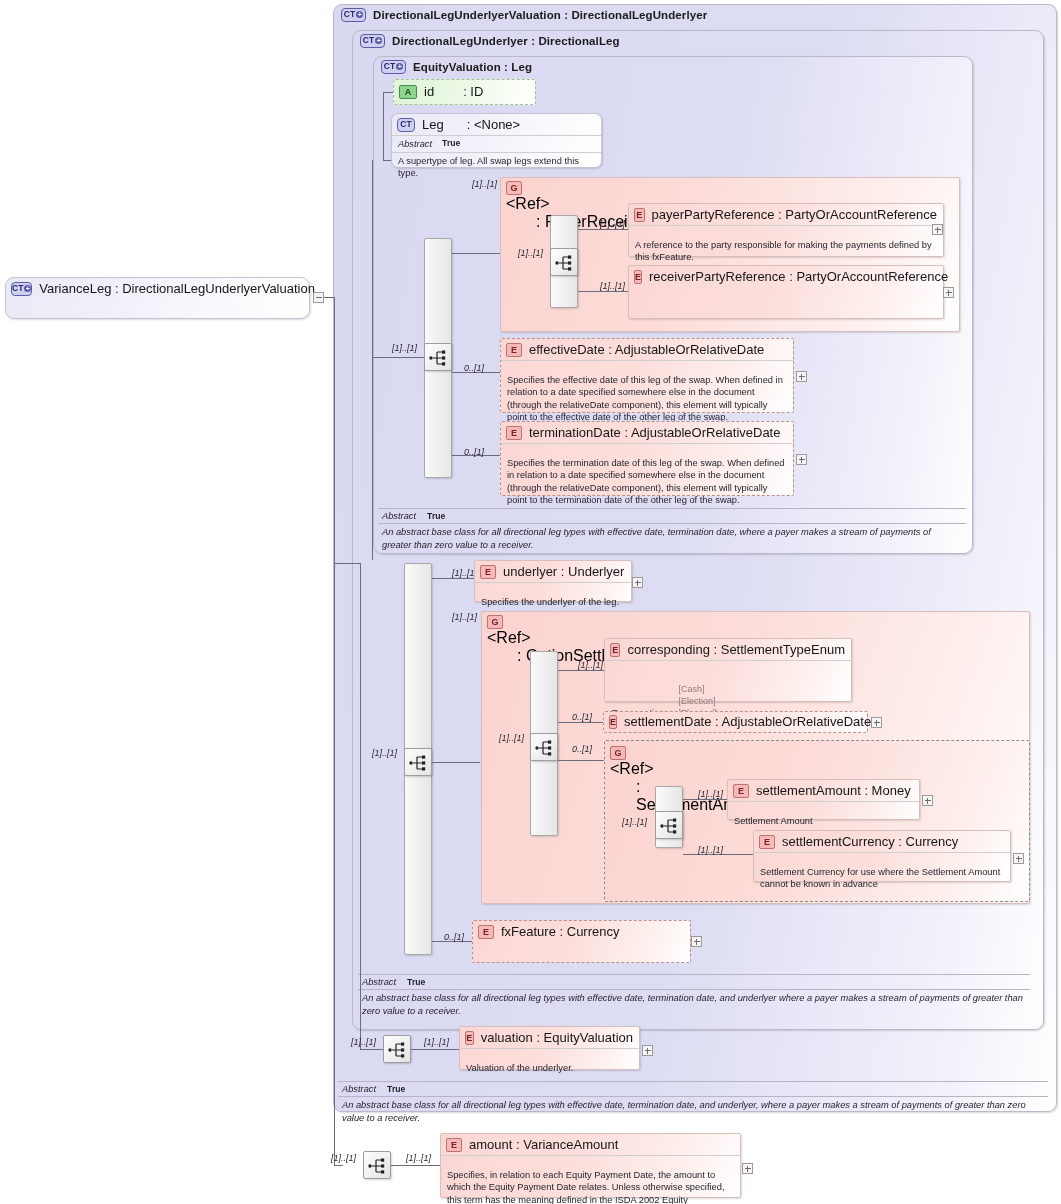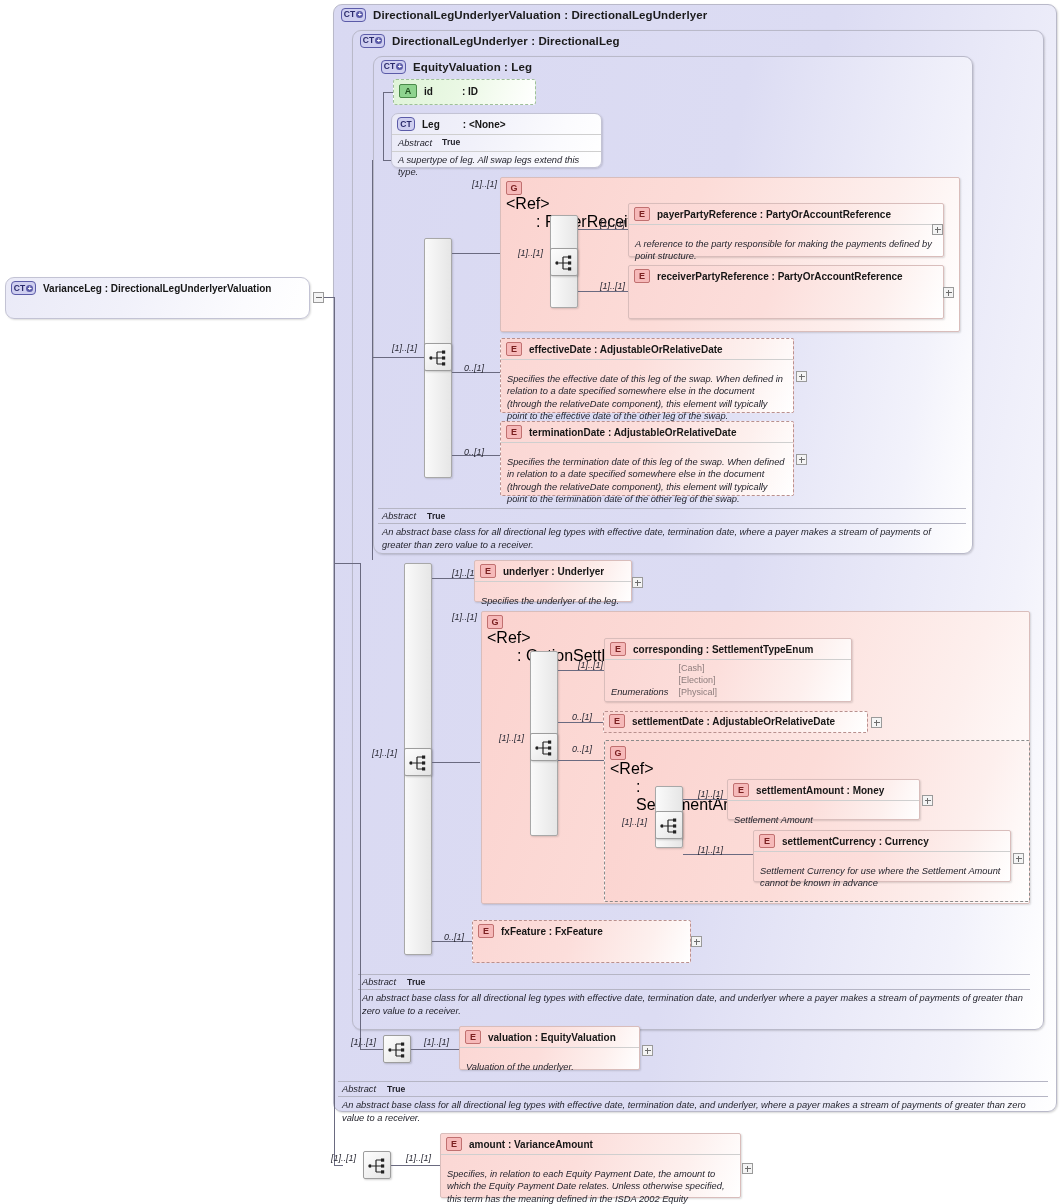--- a/index.html
+++ b/index.html
@@ -48,24 +48,24 @@
     width:18px;height:14px;border:1px solid #4a8a4a;border-radius:2px;
     background:#8fd48f;color:#1d4d1d;font-size:9px;font-weight:bold;
     display:flex;align-items:center;justify-content:center;box-sizing:border-box;
   }
 
   
   .card{position:absolute;box-sizing:border-box;}
   .card .card-head{
     display:flex;align-items:center;gap:7px;padding:3px 6px 3px 5px;white-space:nowrap;
   }
-  .card .name{font-size:10px;font-weight:bold;color:#161616;}
+  .card .name{font-size:13px;font-weight:normal;color:#161616;}
   .card .docrow{
     border-top:1px solid #cfcfcf;padding:13px 6px 4px 6px;
-    font-size:9.3px;font-style:italic;color:#25252e;line-height:1.32;
+    font-size:9.3px;color:#25252e;line-height:1.32;
   }
   .card .attrrow{
     border-top:1px solid #cfcfcf;padding:2px 6px 2px 6px;
     font-size:9.3px;color:#25252e;display:flex;gap:10px;line-height:1.3;
   }
   .card .attrrow .k{font-style:italic;}
   .card .attrrow .v{font-weight:bold;font-size:8.6px;}
 
   
   .el{
@@ -134,21 +134,21 @@
   .expander.plus::after{content:"";position:absolute;left:4px;top:2px;width:1px;height:6px;background:#6d6d6d;}
 
   
   .ct-foot{position:absolute;box-sizing:border-box;}
   .ct-foot .line{border-top:1px solid #b5b5c4;}
   .ct-foot .absrow{display:flex;gap:11px;font-size:9.3px;color:#1f1f28;padding:2px 0 2px 4px;}
   .ct-foot .absrow .k{font-style:italic;}
   .ct-foot .absrow .v{font-weight:bold;font-size:8.6px;}
   .ct-foot .docs{font-size:9.3px;font-style:italic;color:#1f1f28;line-height:1.35;padding:2px 4px 0 4px;}
 
-  .enumlist{font-size:9px;color:#8d7d7d;line-height:1.35;}
+  .enumlist{font-size:9px;color:#8d7d7d;line-height:1.35;margin-top:20px;}
 </style>
 </head>
 <body>
 
 <div id="canvas">
 
   <div class="ctbox" style="left:333px;top:4px;width:724px;height:1108px;">
   </div>
   <div class="ct-header" style="left:341px;top:6px;">
     <div class="badge-ct">CT<span class="plusglyph">+</span></div>
@@ -254,21 +254,21 @@
   <div class="ln lnh" style="left:578px;top:229px;width:50px;"></div>
   <div class="ln lnh" style="left:578px;top:291px;width:50px;"></div>
   <div class="card-lbl" style="left:600px;top:219px;">[1]..[1]</div>
   <div class="card-lbl" style="left:600px;top:281px;">[1]..[1]</div>
 
   <div class="card el" style="left:628px;top:203px;width:316px;height:54px;">
     <div class="card-head">
       <div class="badge-e">E</div>
       <div class="name">payerPartyReference : PartyOrAccountReference</div>
     </div>
-    <div class="docrow">A reference to the party responsible for making the payments defined by point structure.</div>
+    <div class="docrow">A reference to the party responsible for making the payments defined by this fxFeature.</div>
   </div>
   <div class="expander plus" style="left:932px;top:224px;"></div>
 
   <div class="card el" style="left:628px;top:265px;width:316px;height:54px;">
     <div class="card-head">
       <div class="badge-e">E</div>
       <div class="name">receiverPartyReference : PartyOrAccountReference</div>
     </div>
   </div>
   <div class="expander plus" style="left:943px;top:287px;"></div>
@@ -415,21 +415,21 @@
       <div class="badge-e">E</div>
       <div class="name">settlementCurrency : Currency</div>
     </div>
     <div class="docrow">Settlement Currency for use where the Settlement Amount cannot be known in advance</div>
   </div>
   <div class="expander plus" style="left:1013px;top:853px;"></div>
 
   <div class="card el optional" style="left:472px;top:920px;width:219px;height:43px;">
     <div class="card-head">
       <div class="badge-e">E</div>
-      <div class="name">fxFeature : FxFeature</div>
+      <div class="name">fxFeature : Currency</div>
     </div>
   </div>
   <div class="expander plus" style="left:691px;top:936px;"></div>
 
   <div class="ct-foot" style="left:358px;top:974px;width:672px;">
     <div class="line"></div>
     <div class="absrow">
       <span class="k">Abstract</span>
       <span class="v">True</span>
     </div>

